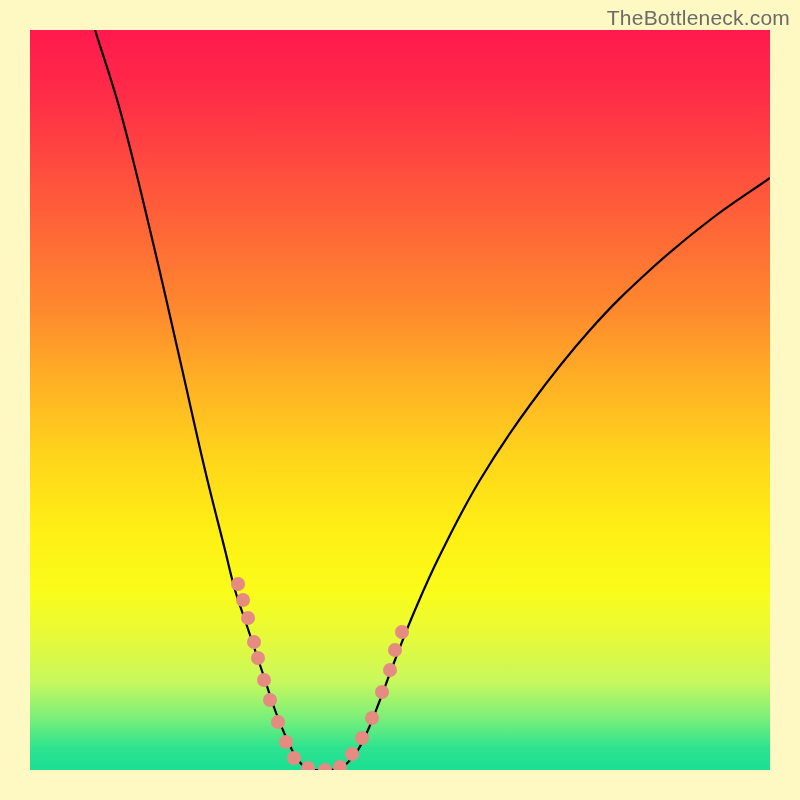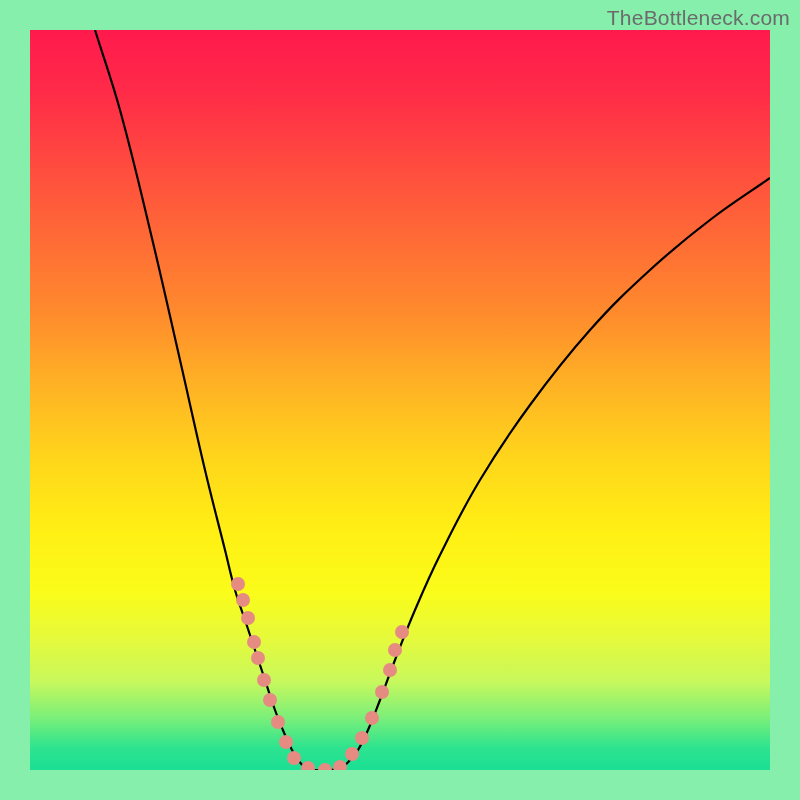--- a/index.html
+++ b/index.html
@@ -8,21 +8,21 @@
     width: 800px;
     height: 800px;
     overflow: hidden;
     background: #000;
     font-family: Arial, Helvetica, sans-serif;
   }
   .frame {
     position: relative;
     width: 800px;
     height: 800px;
-    background: #86efac;
+    background: #fef9c3;
   }
   .plot-area {
     position: absolute;
     left: 30px;
     top: 30px;
     width: 740px;
     height: 740px;
     overflow: hidden;
   }
   .gradient-bg {

